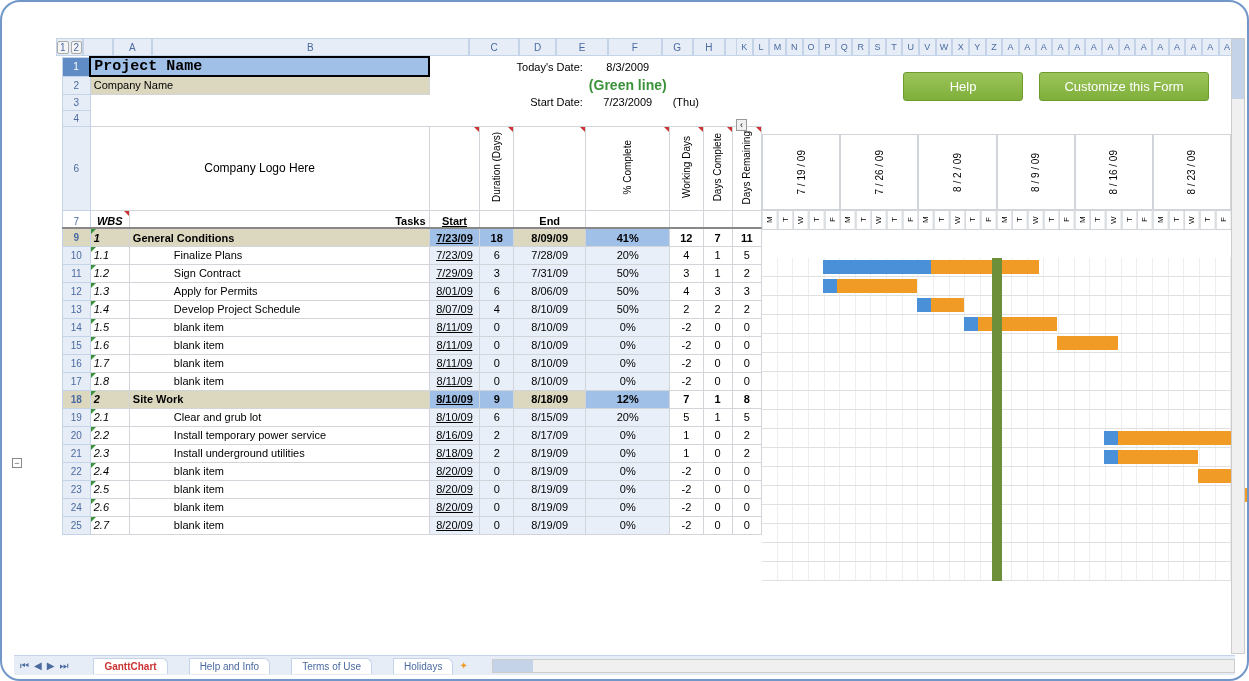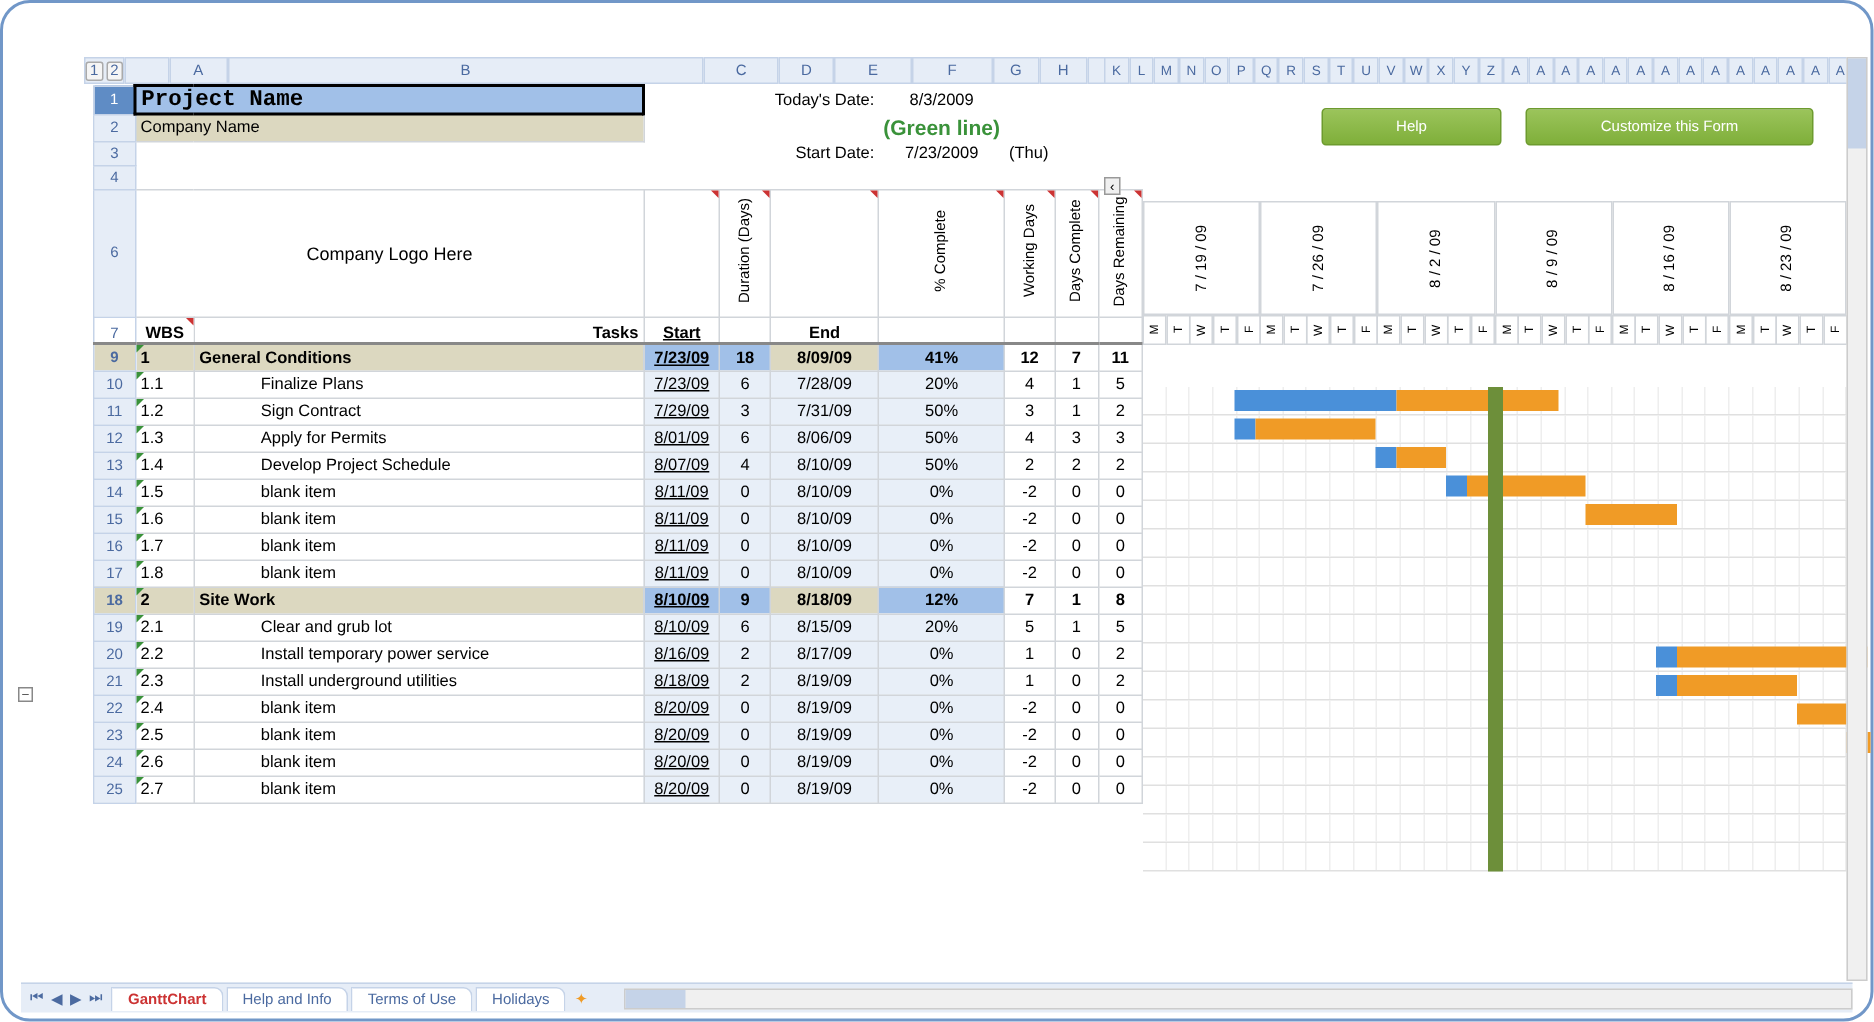--- a/index.html
+++ b/index.html
@@ -47,27 +47,27 @@
   .tri { position:relative;}
   .tri::after { content:""; position:absolute; top:0; right:0; border-top:5px solid #c33; border-left:5px solid transparent;}
 
   .summary td { background:#dcd8c0; font-weight:bold;}
   .summary td.colC, .summary td.colD, .summary td.colF { background:#a1c0e8; }
   .task td.colC, .task td.colD, .task td.colE, .task td.colF { background:#e8eff8; }
   .task td.colG, .task td.colH, .task td.colI,
   .summary td.colG, .summary td.colH, .summary td.colI { background:#fff; text-align:center;}
   .task td.colB { padding-left:44px; }
   .gtriA::before { content:""; position:absolute; top:0; left:0; border-top:5px solid #3a923a; border-right:5px solid transparent;}
-  .posrel { position:relative;}
+  .posrel { position:relative;font-style:italic;}
   .green-label { color:#3a923a; font-weight:bold; font-size:14px;}
   .uline { border-bottom:1px solid #888;}
 
   .btn-area { position:absolute; top:70px; right:38px; display:flex; gap:16px;}
-  .grn-btn { background: linear-gradient(#9bc45b,#7faf3a); color:#fff; border:1px solid #6d9b2e; border-radius:3px; padding:6px 20px; width:120px; font-size:10px; text-align:center; cursor:pointer;}
-  .grn-btn.wide { width:192px;}
+  .grn-btn { background: linear-gradient(#9bc45b,#7faf3a); color:#fff; border:1px solid #6d9b2e; border-radius:3px; padding:6px 20px; width:120px; font-size:13px; text-align:center; cursor:pointer;}
+  .grn-btn.wide { width:170px;}
 
   .gantt-header { position:absolute; top:116px; right:12px; left:734px; }
   .gantt-dates { display:flex; height:76px; }
   .gantt-dates > div { flex:1; border:1px solid #d1d5da; display:flex; align-items:center; justify-content:center;}
   .gantt-dates span { writing-mode:vertical-rl; transform:rotate(180deg); font-size:10px;}
   .gantt-days { display:flex; height:20px;}
   .gantt-days div { flex:1; border:1px solid #d1d5da; writing-mode:vertical-rl; transform:rotate(180deg); font-size:8px; text-align:center; display:flex; align-items:center; justify-content:center;}
   .scroll-left { position:absolute; top:116px; left:734px; height:14px;}
   .scroll-left button { background:#f0f0f0; border:1px solid #999; font-size:9px; padding:0 3px;}
 
@@ -75,21 +75,21 @@
   .gantt-row { display:flex; height:19px; border-bottom:1px solid #e0e0e0; position:relative;}
   .gantt-row .cell { flex:1; border-right:1px solid #eee;}
   .bar { position:absolute; height:14px; top:2px;}
   .bar.blue { background:#4a90d9;}
   .bar.orange { background:#f09b26;}
   .today-line { position:absolute; top:0; bottom:0; width:10px; background:#6d8f3a;}
 
   .sheet-tabs { position:absolute; bottom:4px; left:12px; right:12px; height:20px; background:#e6edf7; display:flex; align-items:center; font-size:10px; gap:0; border-top:1px solid #c5d3e8;}
   .sheet-tabs .nav { display:flex; gap:1px; padding:0 4px;}
   .sheet-tabs .nav span { color:#4b6aa0; cursor:pointer; padding:0 2px;}
-  .sheet-tabs .tab { padding:2px 10px; background:#fff; border:1px solid #c5d3e8; border-bottom:none; color:#4b6aa0; cursor:pointer; border-radius:0 6px 0 0; margin-right:2px;}
+  .sheet-tabs .tab { padding:2px 10px; background:#fff; border:1px solid #c5d3e8; border-bottom:none; color:#4b6aa0; cursor:pointer; border-radius:0 6px 0 0; margin-right:2px;margin-left:19px;}
   .sheet-tabs .tab.active { color:#c33; font-weight:bold;}
   .sheet-tabs .new-tab { color:#f09b26; padding:0 4px; cursor:pointer;}
   .hscroll { flex:1; margin-left:20px; background:#f0f0f0; border:1px solid #ccc; height:14px; position:relative;}
   .hscroll .thumb { position:absolute; left:0; width:40px; top:0; bottom:0; background:#c5d3e8;}
 
   .vscroll { position:absolute; right:2px; top:36px; bottom:25px; width:14px; background:#f0f0f0; border:1px solid #ccc;}
   .vscroll .thumb { position:absolute; top:0; height:60px; left:0; right:0; background:#c5d3e8;}
   .gcols { position:absolute; top:36px; left:734px; right:12px; height:18px; display:flex;}
   .gcols div { flex:1; border:1px solid #c5d3e8; background:#e6edf7; color:#4b6aa0; font-size:9px; display:flex; align-items:center; justify-content:center;}
 </style>

